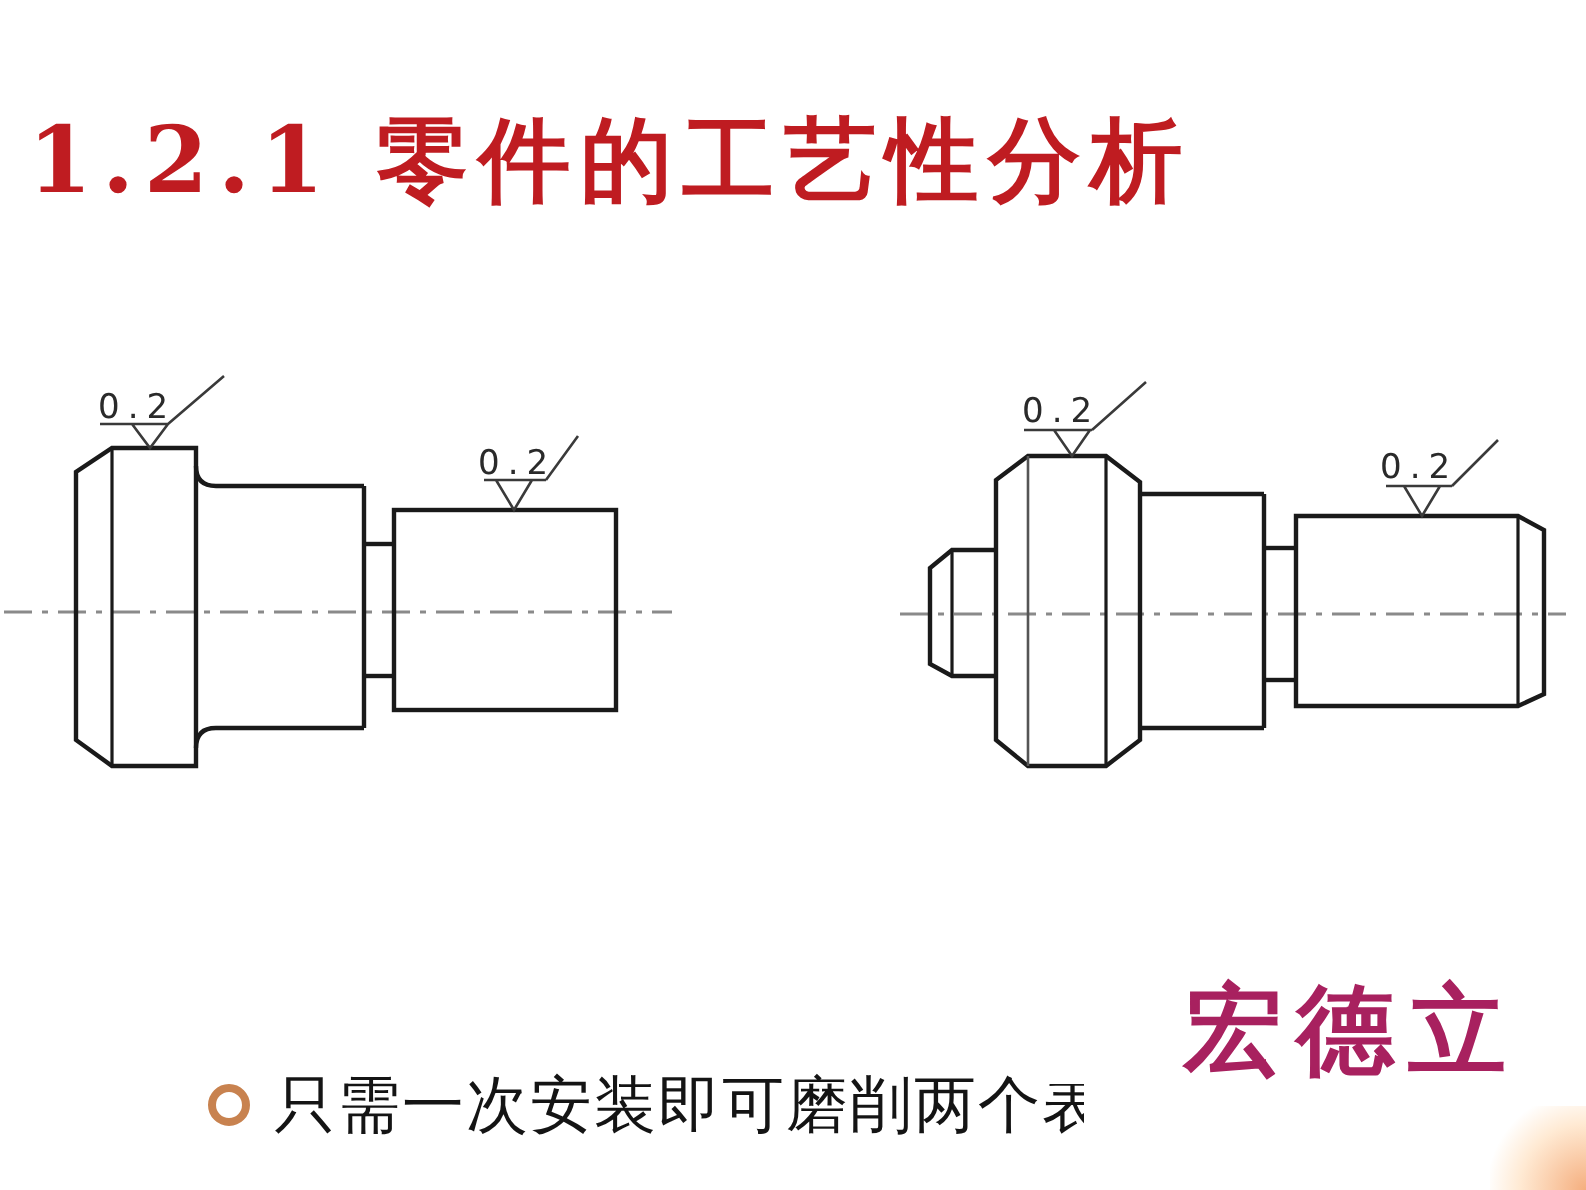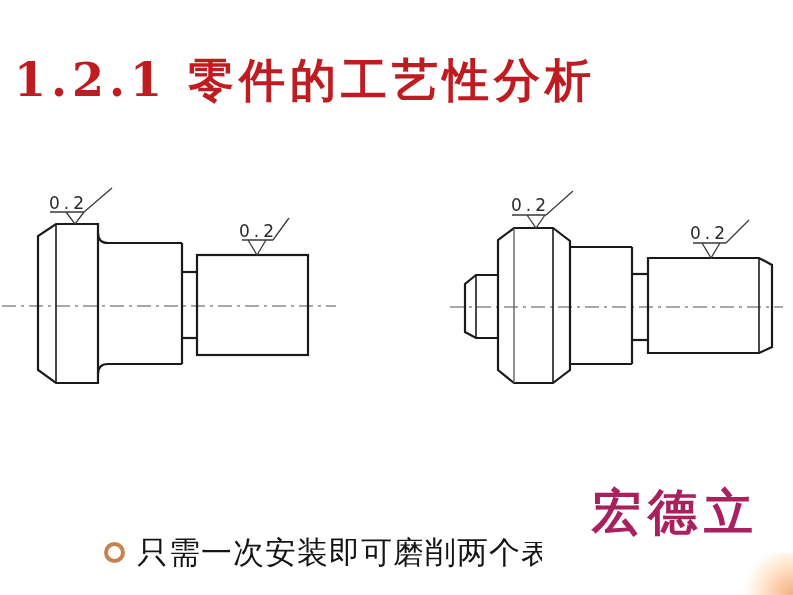--- a/index.html
+++ b/index.html
@@ -22,21 +22,21 @@
     font-family:"DejaVu Serif",serif;font-size:31px;letter-spacing:1px;
     color:#141414;white-space:nowrap;
   }
   .char-clip{position:absolute;left:514px;top:512px;width:30px;height:30px;background:#fff;z-index:4;}
   .watermark{
     position:absolute;left:542px;top:468px;width:251px;height:127px;
     background:#ffffff;z-index:5;
   }
   .wm-name{
     position:absolute;left:50px;top:24px;
-    font-family:Liberation Mono, monospace;font-weight:bold;
+    font-family:Liberation Sans, sans-serif;font-weight:bold;
     font-size:49px;letter-spacing:7px;color:#a8215f;white-space:nowrap;line-height:1;
   }
   .wm-subrow{
     position:absolute;left:58px;top:84px;display:flex;align-items:center;gap:6px;
   }
   .wm-line{width:40px;height:2px;background:#a8215f;}
   .wm-sub{
     font-family:"Liberation Sans",sans-serif;font-size:14px;letter-spacing:1px;
     color:#a8215f;white-space:nowrap;
   }

